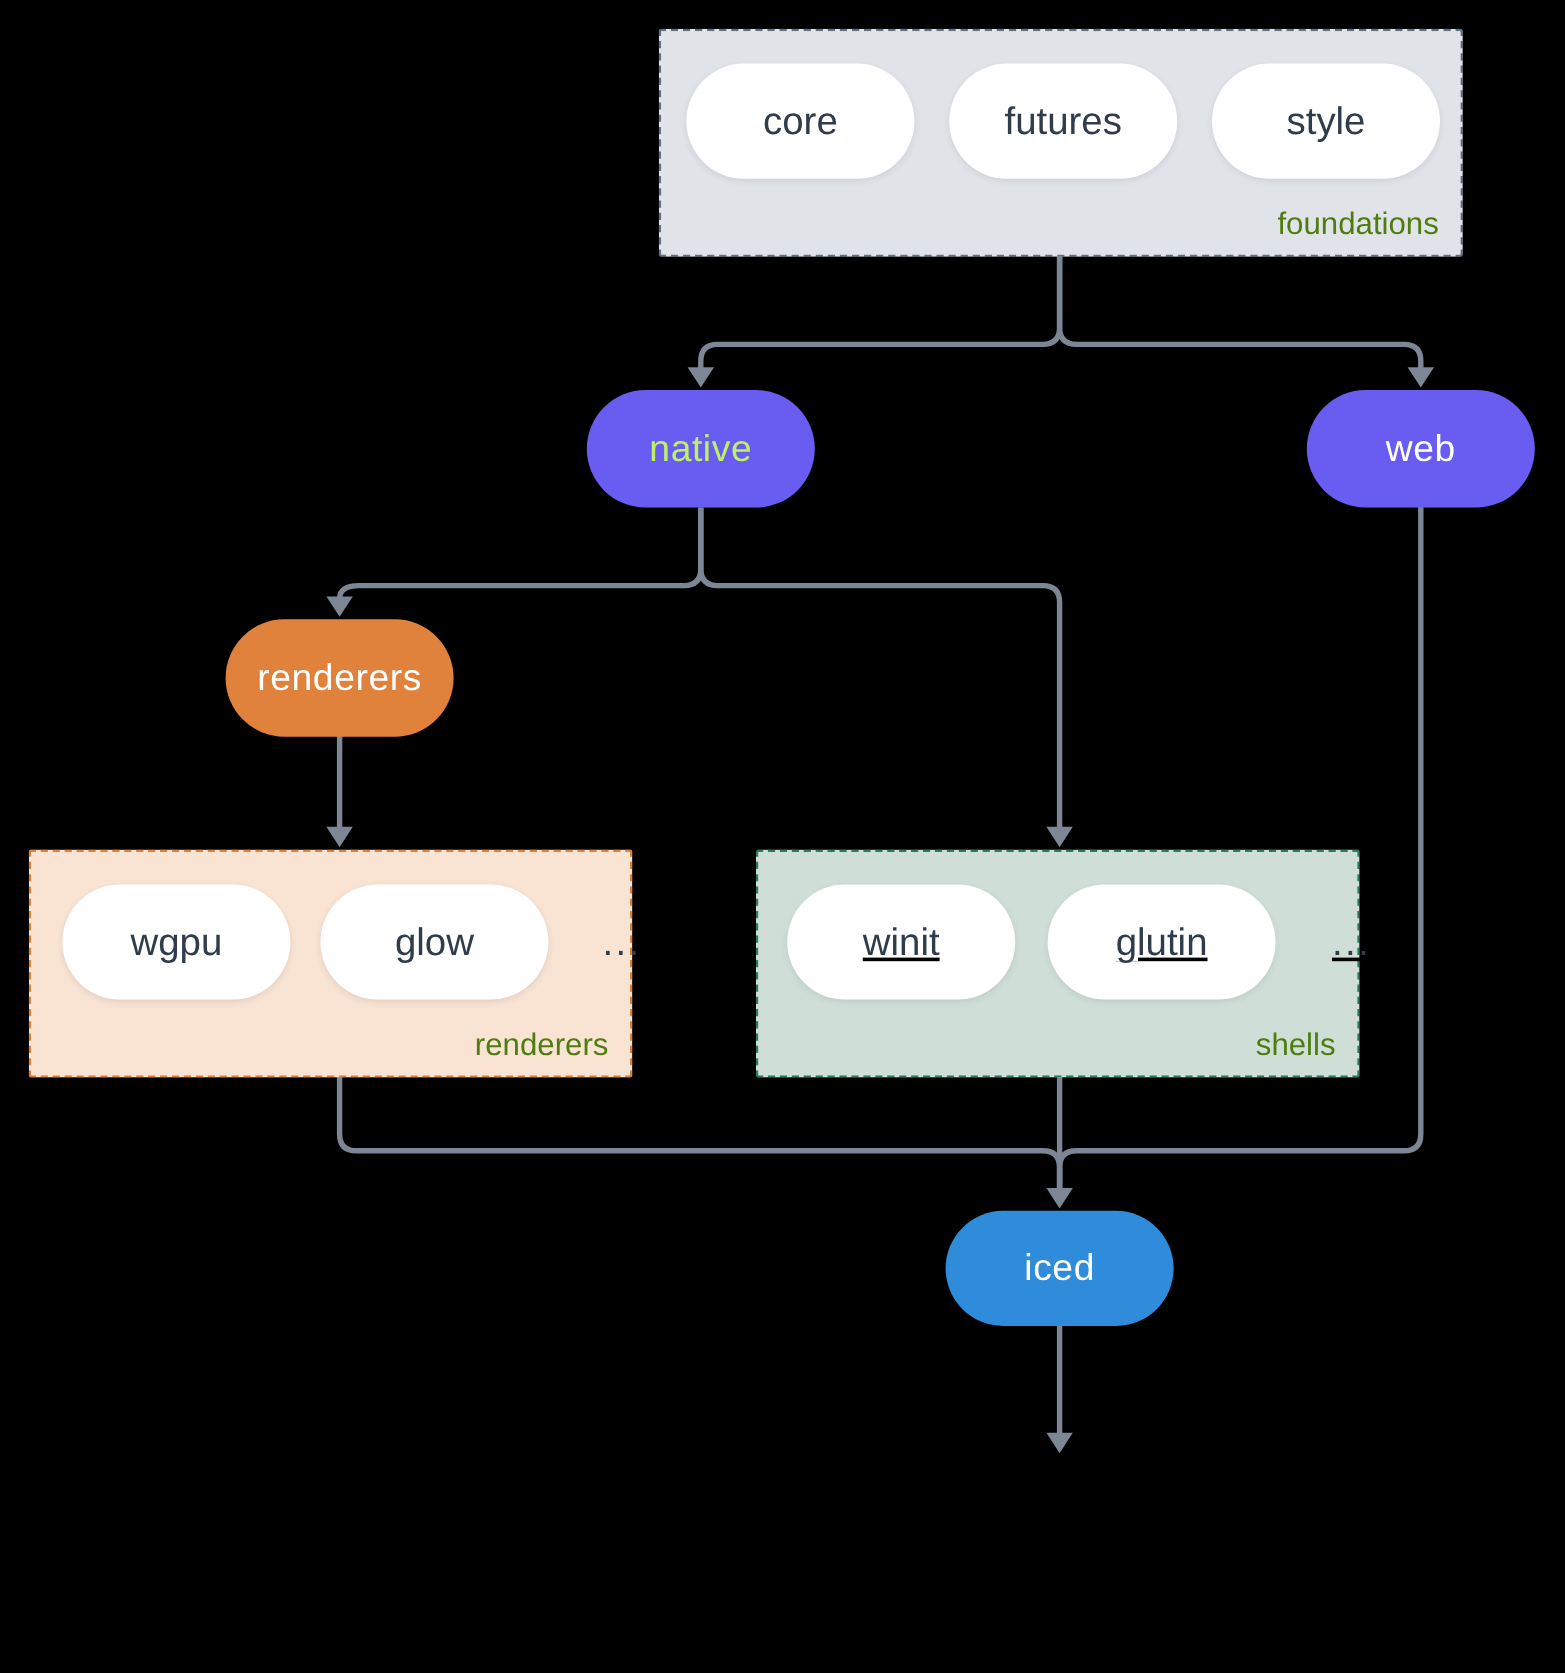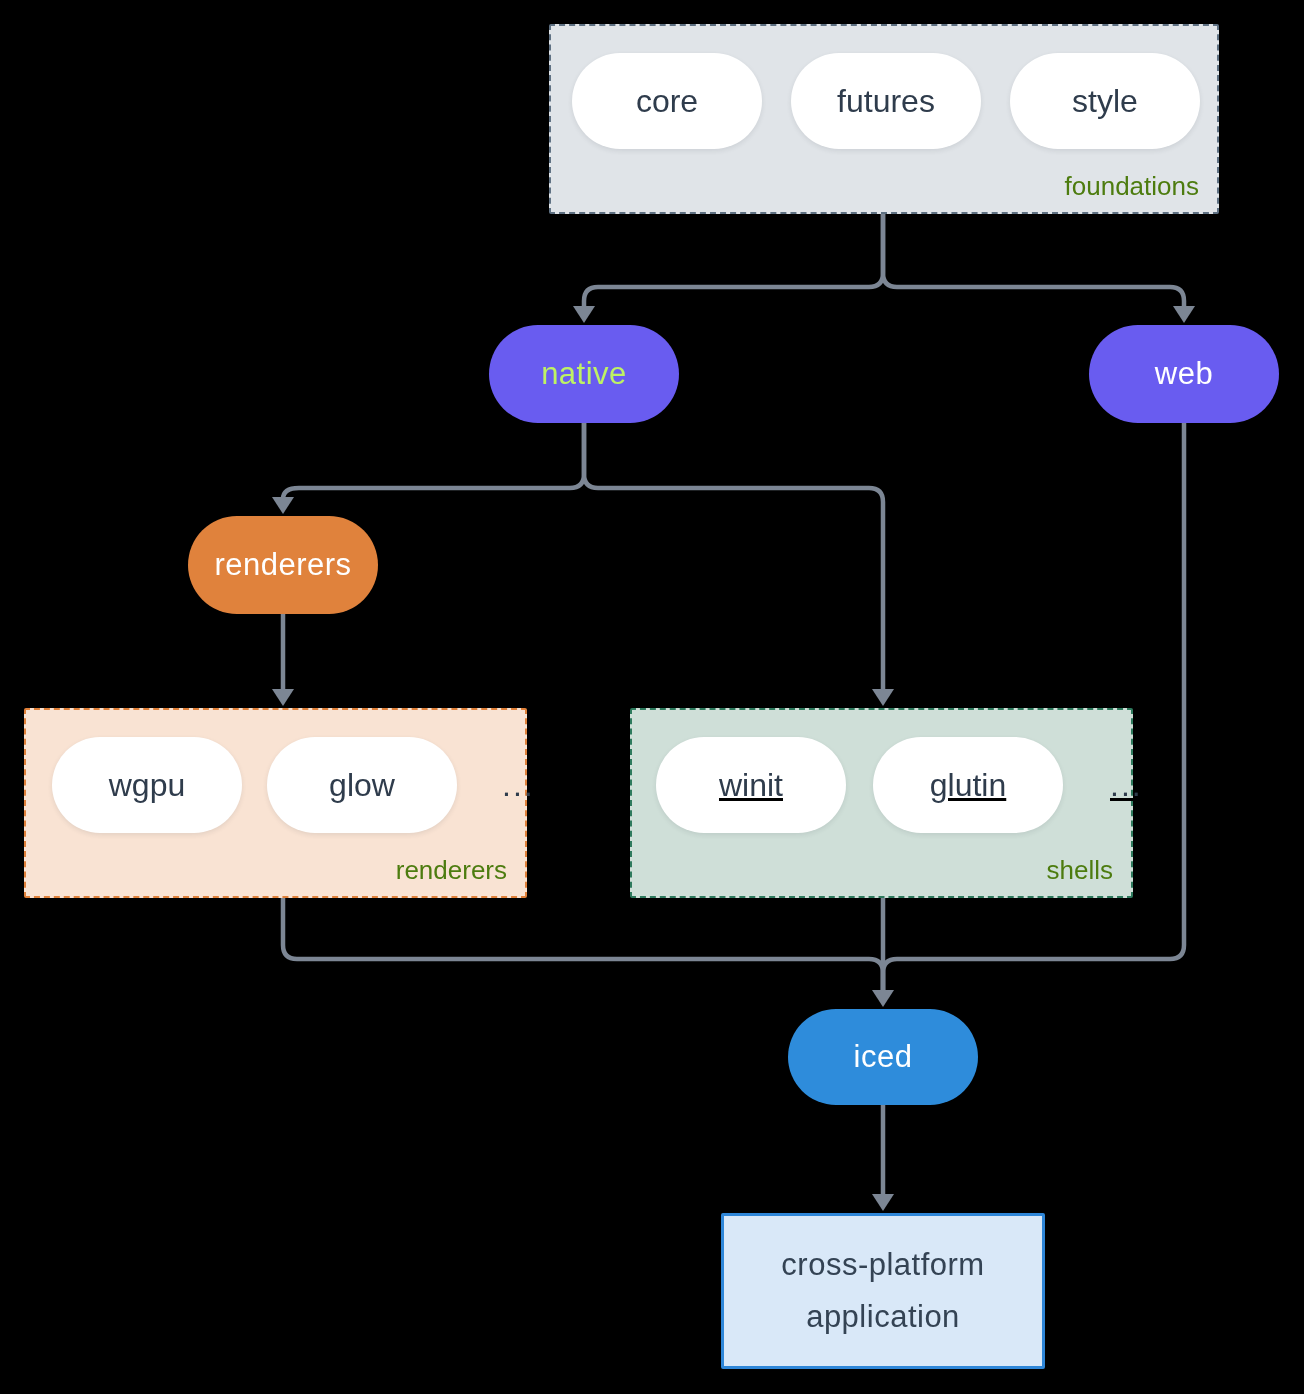--- a/index.html
+++ b/index.html
@@ -156,18 +156,14 @@
     <div class="chip-row row-shells">
       <div class="chip">winit</div>
       <div class="chip">glutin</div>
       <div class="ellipsis">...</div>
     </div>
     <div class="group-label">shells</div>
   </div>
 
   <div class="node node-iced" style="background-color: rgb(46, 140, 219); color: rgb(255, 255, 255);">iced</div>
 
-  <div class="app-box" style="background-color: rgb(217, 232, 248); border-color: rgb(46, 134, 216); color: rgb(52, 67, 84);">
-    <div>cross-platform</div>
-    <div>application</div>
-  </div>
 
 </div>
 
 </body></html>

